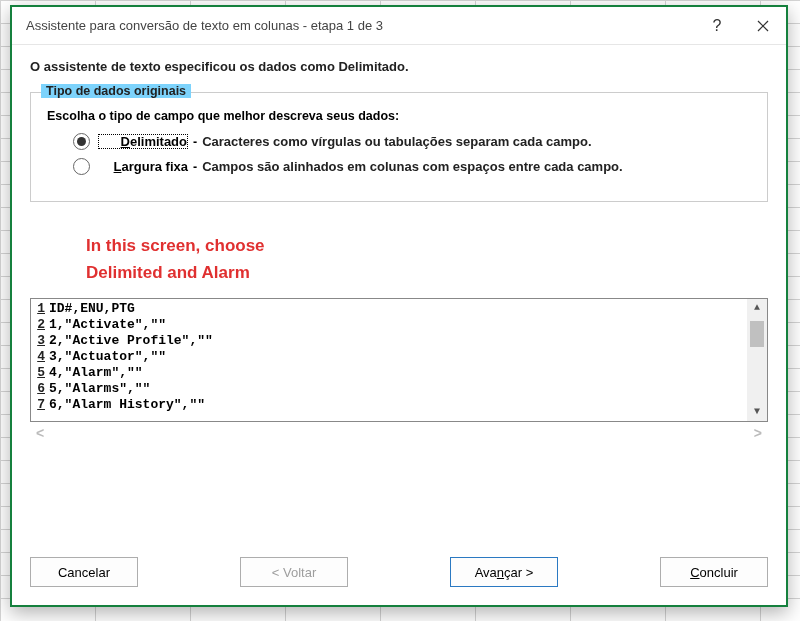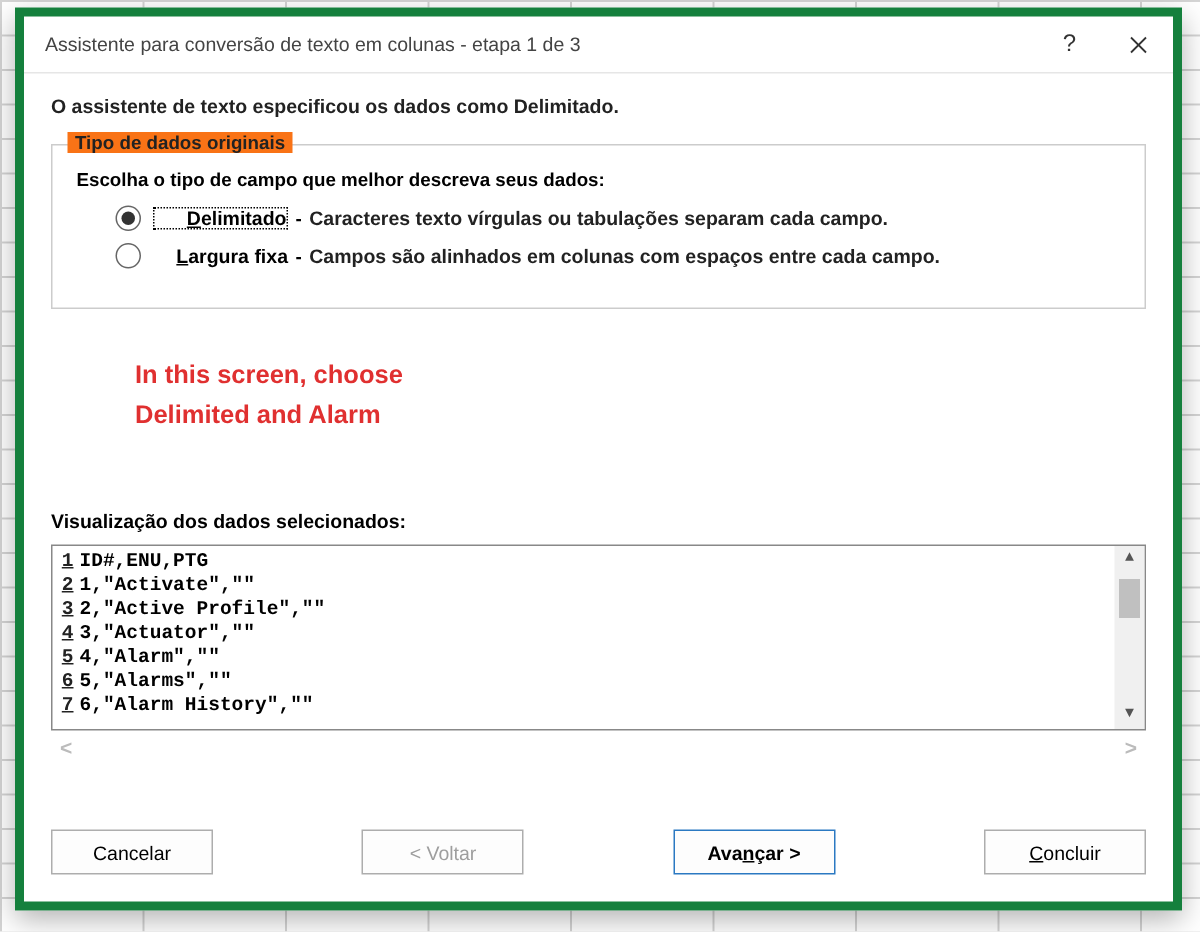--- a/index.html
+++ b/index.html
@@ -21,21 +21,21 @@
       background-size: 95px 23px;
       background-color: #fff;
     }
     .dialog {
       position: absolute;
       top: 5px;
       left: 10px;
       width: 778px;
       height: 602px;
       background: #fff;
-      border: 6px solid #15803d;
+      border: 2px solid #15803d;
       box-shadow: 0 6px 18px rgba(0,0,0,0.3);
       display: flex;
       flex-direction: column;
     }
     .titlebar {
       display: flex;
       align-items: center;
       height: 38px;
       border-bottom: 1px solid #e6e6e6;
       padding-left: 14px;
@@ -66,21 +66,21 @@
     .fieldset {
       border: 1px solid #ccc;
       margin-top: 6px;
       padding: 10px 16px 18px 16px;
       position: relative;
     }
     .fieldset .legend {
       position: absolute;
       top: -9px;
       left: 10px;
-      background: #f97316;
+      background: #7dd3fc;
       padding: 0 5px;
       font-size: 12.5px;
       color: #222;
     }
     .fieldset .prompt { margin: 6px 0 10px; }
     .radio-row {
       display: flex;
       align-items: center;
       margin-left: 26px;
       margin-bottom: 8px;
@@ -199,21 +199,20 @@
       font-size: 13px;
       display: flex;
       align-items: center;
       justify-content: center;
       cursor: pointer;
     }
     .btn .u { text-decoration: underline; }
     .btn.disabled { color: #9e9e9e; cursor: default; }
     .btn.primary {
       border: 1.5px solid #2b79c2;
-      font-weight: bold;
     }
   </style>
 </head>
 <body>
 
 <div class="bg-grid"></div>
 
 <div class="dialog">
 
   <div class="titlebar">
@@ -231,37 +230,36 @@
     <p>O assistente de texto especificou os dados como Delimitado.</p>
 
     <div class="fieldset">
       <div class="legend">Tipo de dados originais</div>
       <div class="prompt">Escolha o tipo de campo que melhor descreva seus dados:</div>
 
       <div class="radio-row">
         <span class="radio selected"></span>
         <span class="radio-label boxed"><span class="u">D</span><span>elimitado</span></span>
         <span class="sep">-</span>
-        <span class="radio-desc">Caracteres texto vírgulas ou tabulações separam cada campo.</span>
+        <span class="radio-desc">Caracteres como vírgulas ou tabulações separam cada campo.</span>
       </div>
 
       <div class="radio-row">
         <span class="radio"></span>
         <span class="radio-label"><span class="u">L</span><span>argura fixa</span></span>
         <span class="sep">-</span>
         <span class="radio-desc">Campos são alinhados em colunas com espaços entre cada campo.</span>
       </div>
     </div>
 
     <div class="annotation">
       <div>In this screen, choose</div>
       <div>Delimited and Alarm</div>
     </div>
 
-    <div class="preview-label">Visualização dos dados selecionados:</div>
 
     <div class="preview-box">
       <div class="preview-inner" id="preview-inner"><div class="row"><span class="ln">1</span><span class="txt">ID#,ENU,PTG</span></div><div class="row"><span class="ln">2</span><span class="txt">1,"Activate",""</span></div><div class="row"><span class="ln">3</span><span class="txt">2,"Active Profile",""</span></div><div class="row"><span class="ln">4</span><span class="txt">3,"Actuator",""</span></div><div class="row"><span class="ln">5</span><span class="txt">4,"Alarm",""</span></div><div class="row"><span class="ln">6</span><span class="txt">5,"Alarms",""</span></div><div class="row"><span class="ln">7</span><span class="txt">6,"Alarm History",""</span></div></div>
       <div class="vscroll">
         <div class="arrow">▲</div>
         <div class="thumb"></div>
         <div class="track"></div>
         <div class="arrow">▼</div>
       </div>
     </div>

